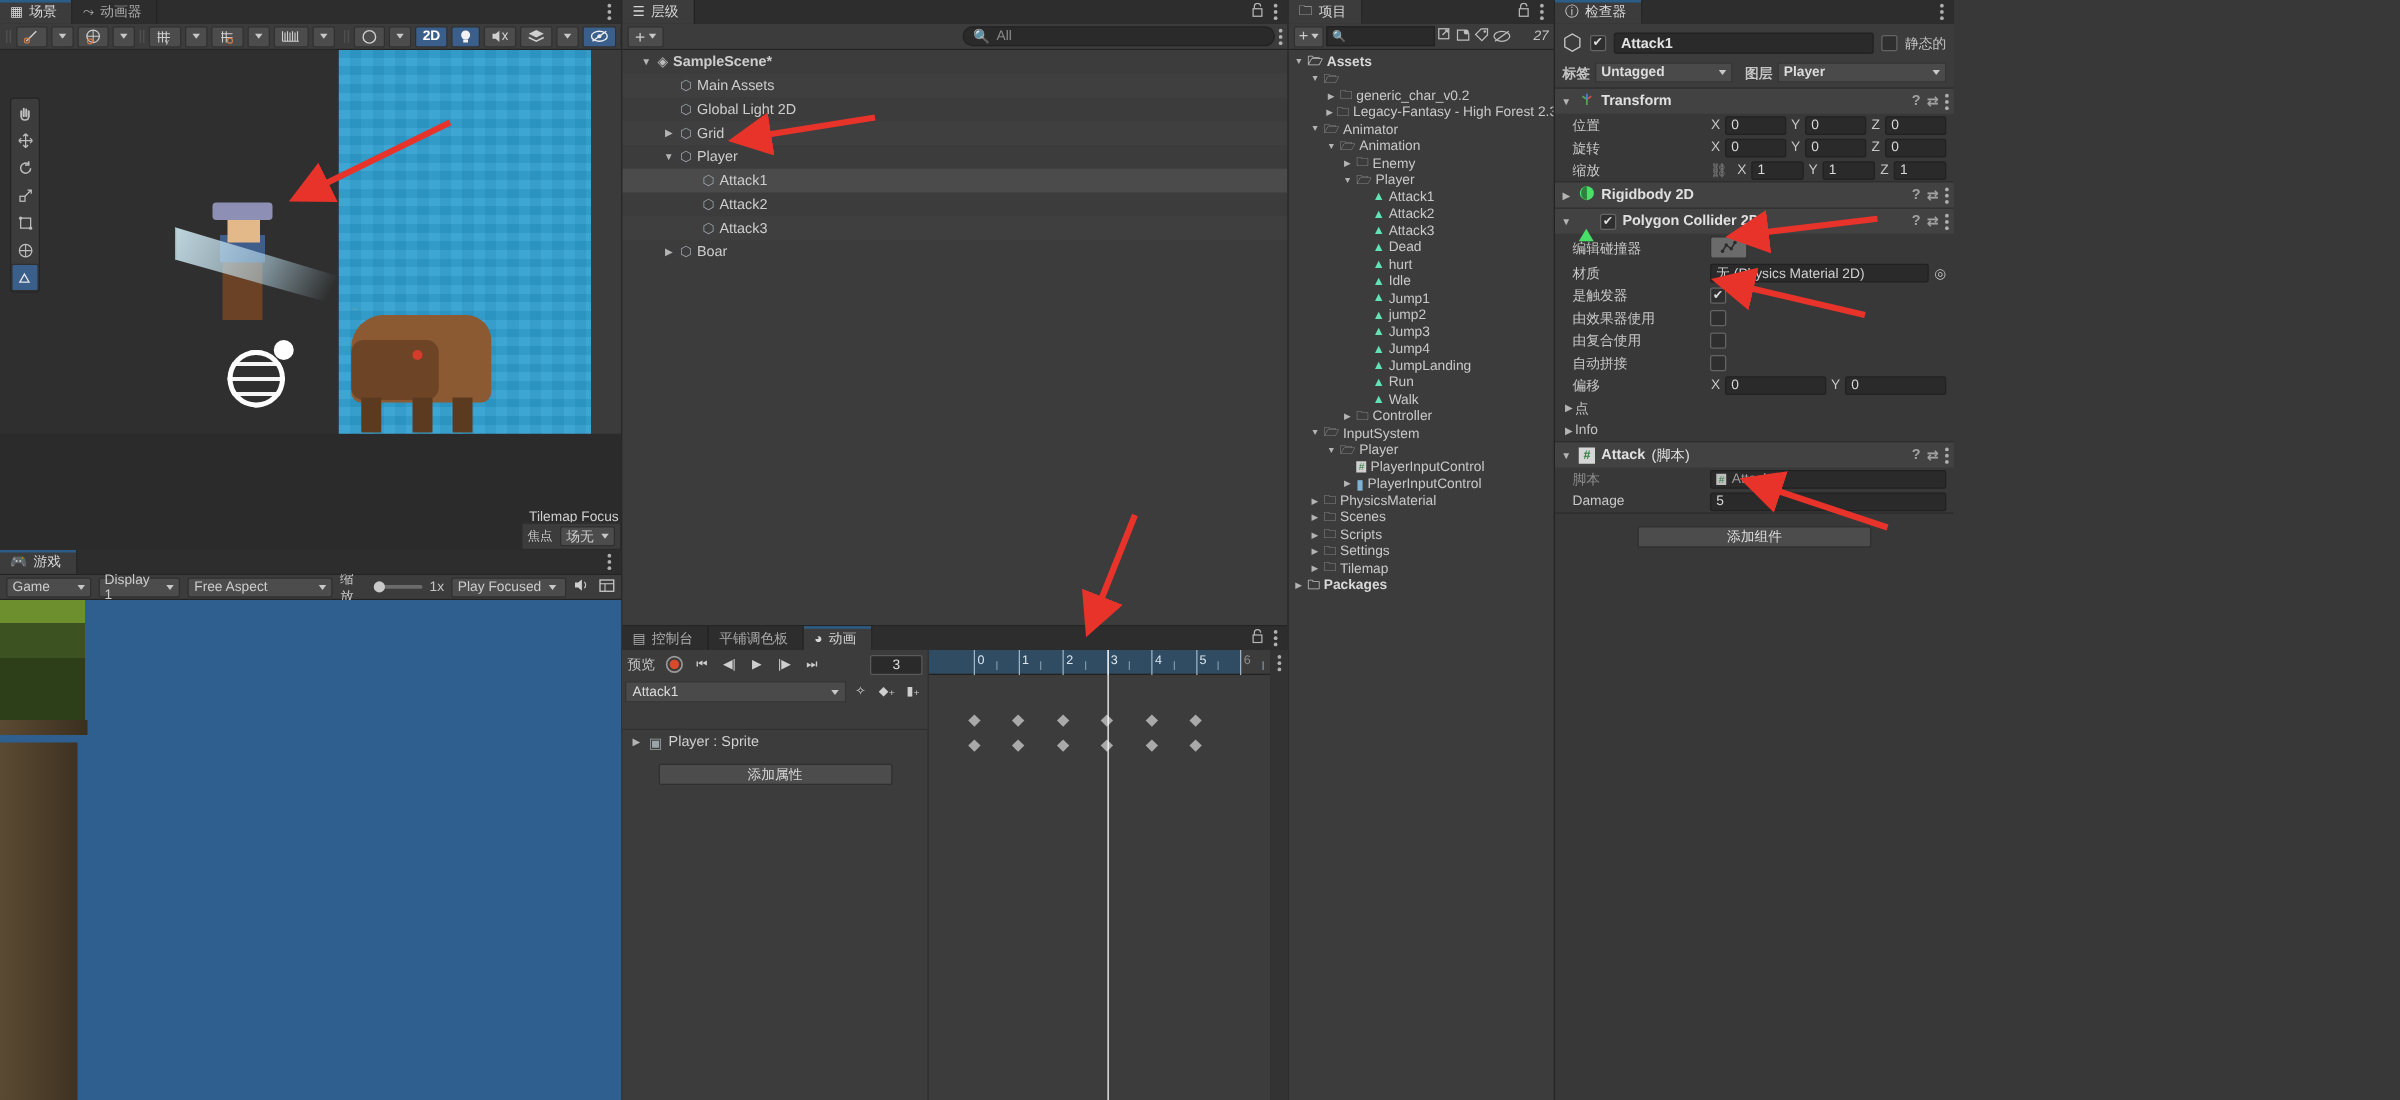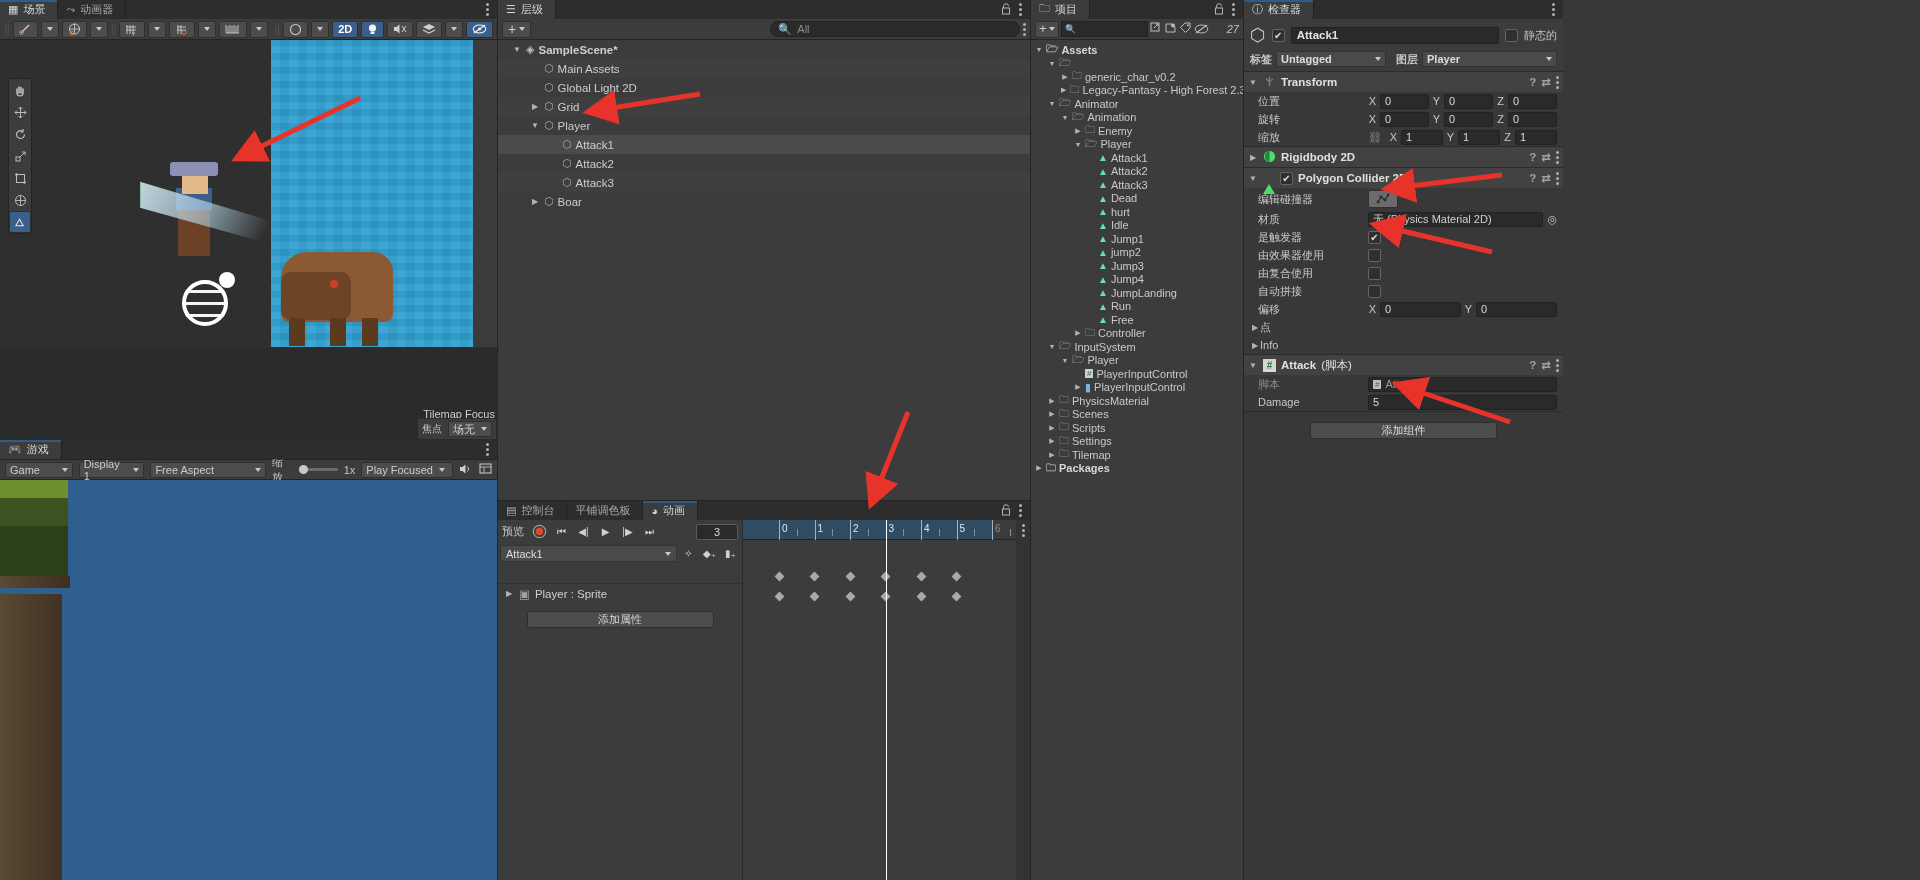--- a/index.html
+++ b/index.html
@@ -754,21 +754,21 @@
             <span>JumpLanding</span>
           </div>
           <div class="prow" style="padding-left: 56px;">
             <span class="arrow" style="width: 8px; font-size: 7px;"></span>
             <span class="clip">▲</span>
             <span>Run</span>
           </div>
           <div class="prow" style="padding-left: 56px;">
             <span class="arrow" style="width: 8px; font-size: 7px;"></span>
             <span class="clip">▲</span>
-            <span>Free</span>
+            <span>Walk</span>
           </div>
           <div class="prow" style="padding-left: 43px;">
             <span class="arrow" style="width: 8px; font-size: 7px;">▶</span>
             <span class="folder">🗀</span>
             <span>Controller</span>
           </div>
           <div class="prow" style="padding-left: 17px;">
             <span class="arrow" style="width: 8px; font-size: 7px;">▼</span>
             <span class="folder">🗁</span>
             <span>InputSystem</span>

